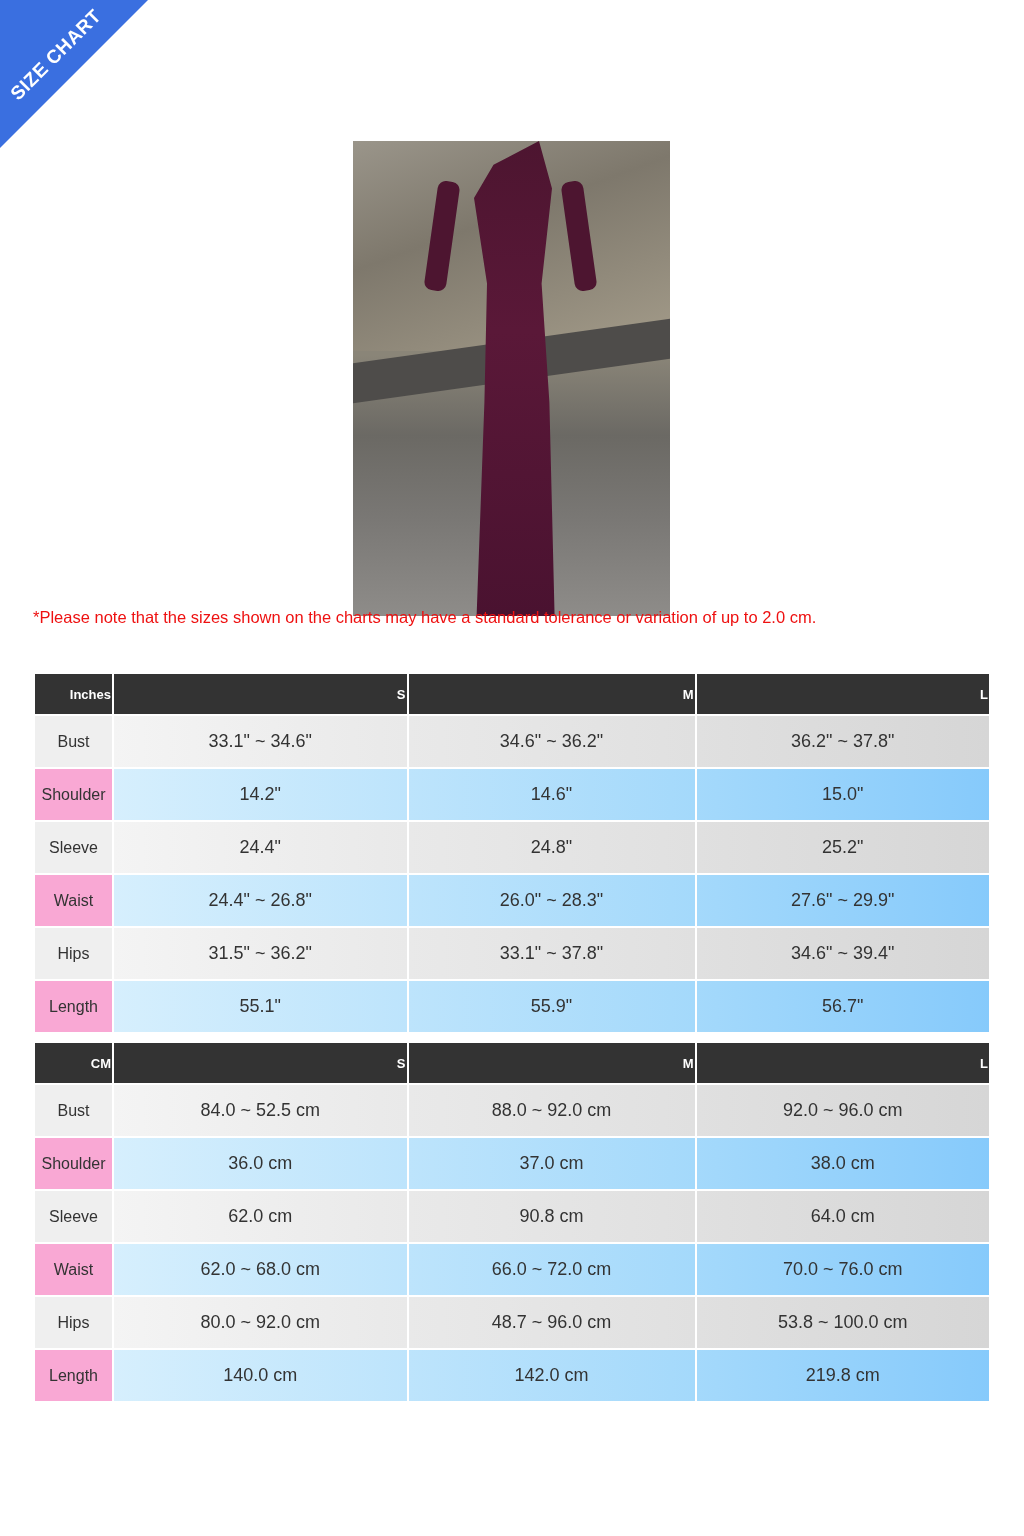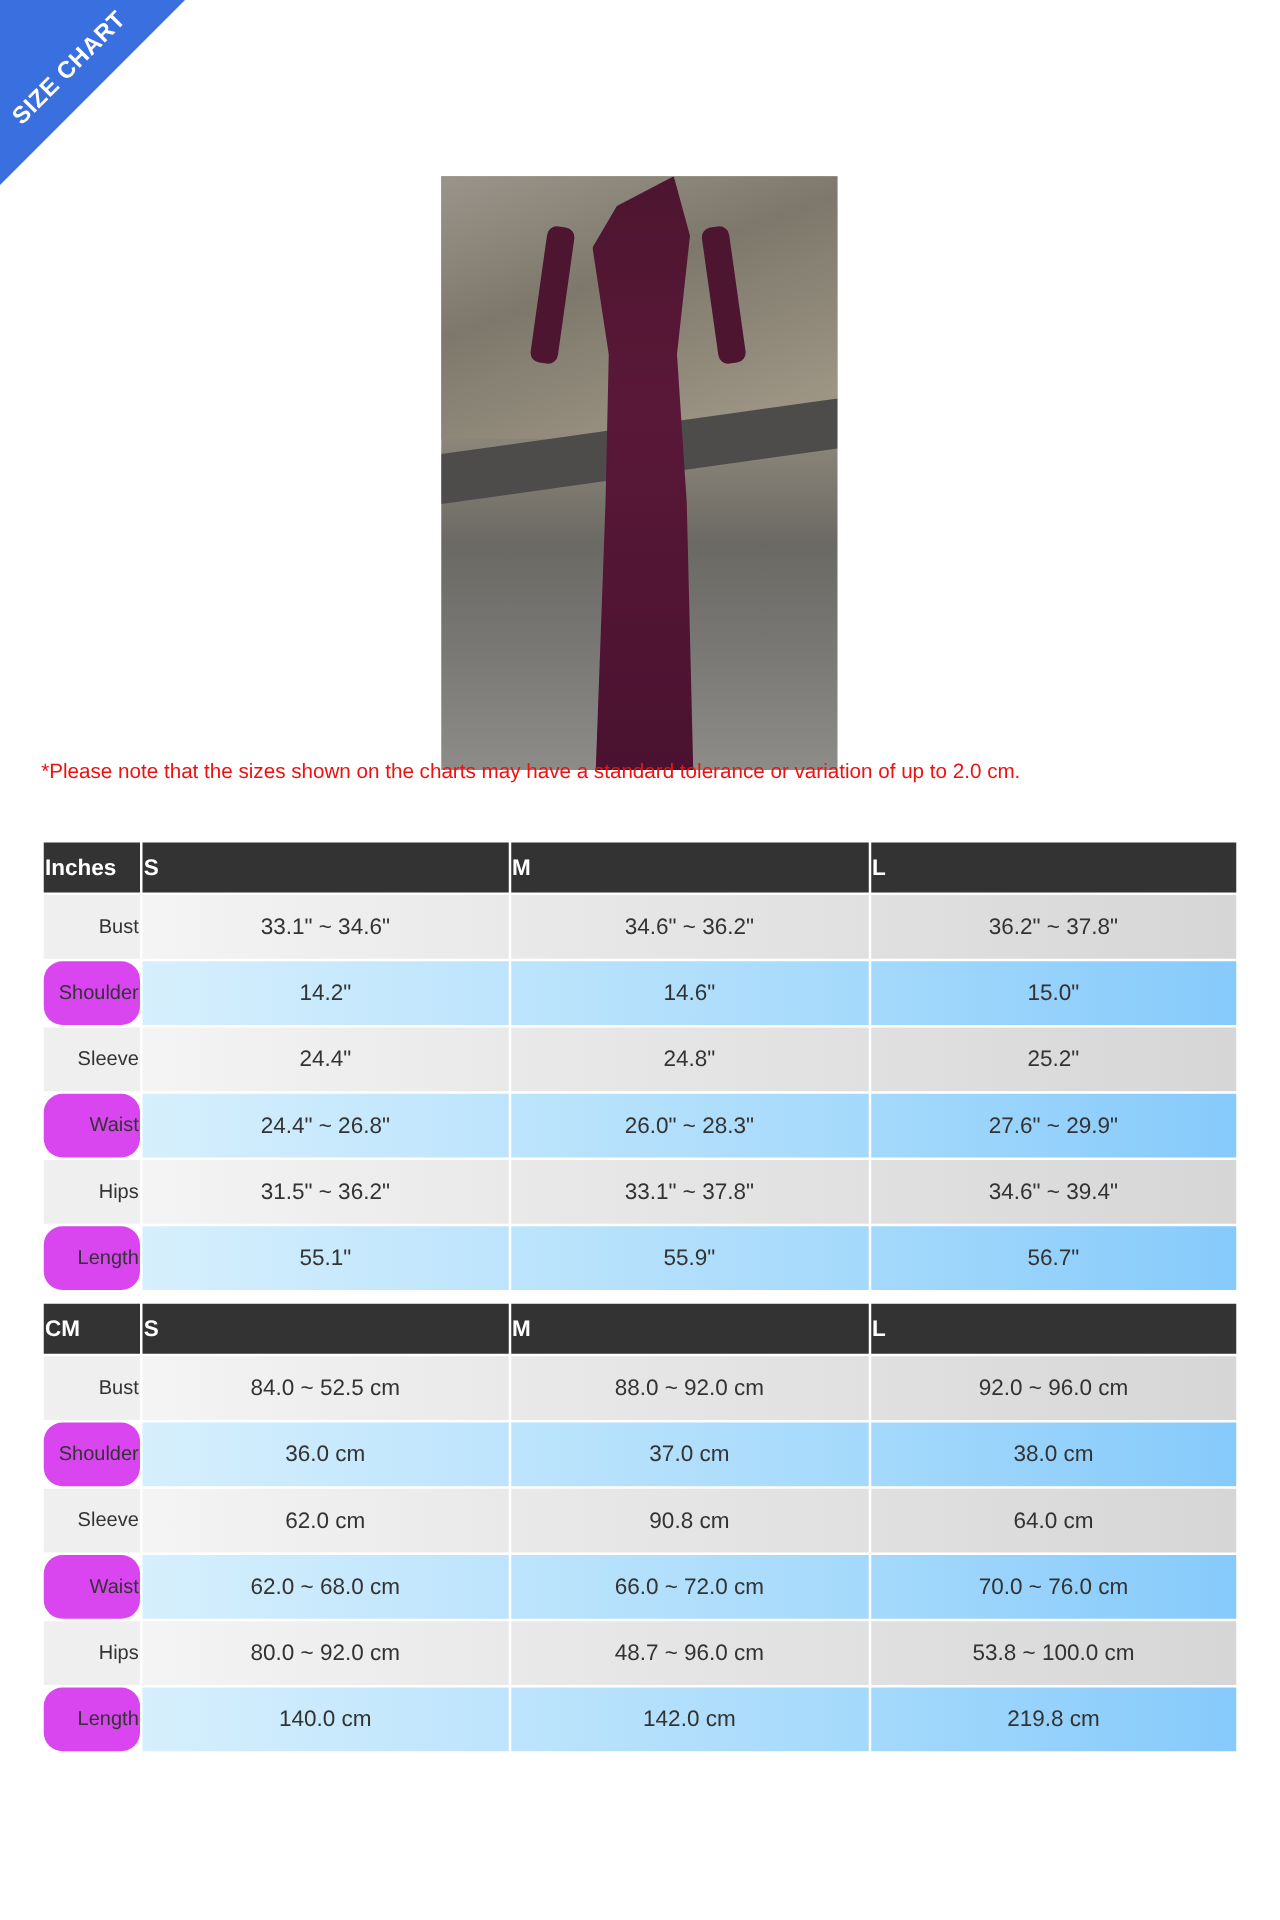--- a/index.html
+++ b/index.html
@@ -16,27 +16,27 @@
            background:linear-gradient(160deg,#9a958a 0%,#7e786c 40%,#a49c8a 100%); }
   .photo .ledge { position:absolute; left:0; top:200px; width:317px; height:40px;
            background:#4e4c4a; transform:skewY(-8deg); }
   .photo .dress { position:absolute; left:95px; top:0; width:130px; height:475px;
            background:linear-gradient(180deg,#4d1530 0%,#5a1838 40%,#4a1230 100%);
            clip-path:polygon(35% 5%,70% 0%,80% 10%,72% 30%,78% 55%,82% 100%,22% 100%,28% 55%,30% 30%,20% 12%); }
   .photo .arm-l { position:absolute; left:78px; top:40px; width:22px; height:110px; background:#4d1530; transform:rotate(8deg); border-radius:8px; }
   .photo .arm-r { position:absolute; left:215px; top:40px; width:22px; height:110px; background:#4d1530; transform:rotate(-8deg); border-radius:8px; }
   .note { position:absolute; left:33px; top:608px; font-size:16.5px; color:#ee1111; white-space:nowrap; }
   table.chart { position:absolute; left:33px; width:958px; border-collapse:separate; border-spacing:2px; table-layout:fixed; }
-  table.chart th { background:#333333; color:#fff; font-weight:bold; font-size:18px; height:38px; text-align:left; }
+  table.chart th { background:#333333; color:#fff; font-weight:bold; font-size:13px; height:38px; text-align:right; }
   table.chart td { height:49px; text-align:center; font-size:18px; color:#333; }
-  table.chart td.rowlabel { font-size:16px;text-align:right; }
+  table.chart td.rowlabel { font-size:16px; }
   tr.gray td { background:linear-gradient(90deg,#f4f4f4 0%,#e6e6e6 50%,#d9d9d9 100%); }
   tr.gray td.rowlabel { background:#efefef; }
   tr.blue td { background:linear-gradient(90deg,#d9f0fd 0%,#aad9fa 50%,#87cbfb 100%); }
-  tr.blue td.rowlabel { background:#d946ef;border-radius:15px; }
+  tr.blue td.rowlabel { background:#f9a8d4; }
   tr.gray td.c1 { background:linear-gradient(90deg,#f4f4f4,#e9e9e9); }
   tr.gray td.c2 { background:linear-gradient(90deg,#e9e9e9,#e0e0e0); }
   tr.gray td.c3 { background:linear-gradient(90deg,#e0e0e0,#d6d6d6); }
   tr.blue td.c1 { background:linear-gradient(90deg,#d6effd,#bde4fc); }
   tr.blue td.c2 { background:linear-gradient(90deg,#bde4fc,#a4d9fb); }
   tr.blue td.c3 { background:linear-gradient(90deg,#a4d9fb,#86cafb); }
   col.c0 { width:77px; }
 </style>
 </head>
 <body>

